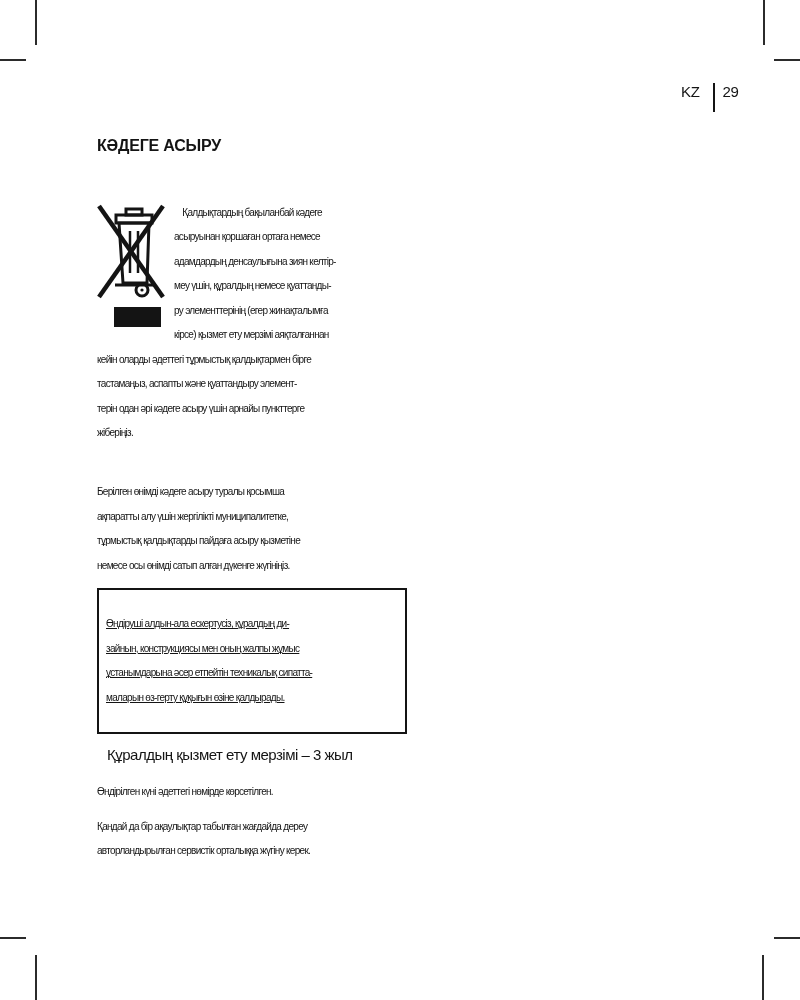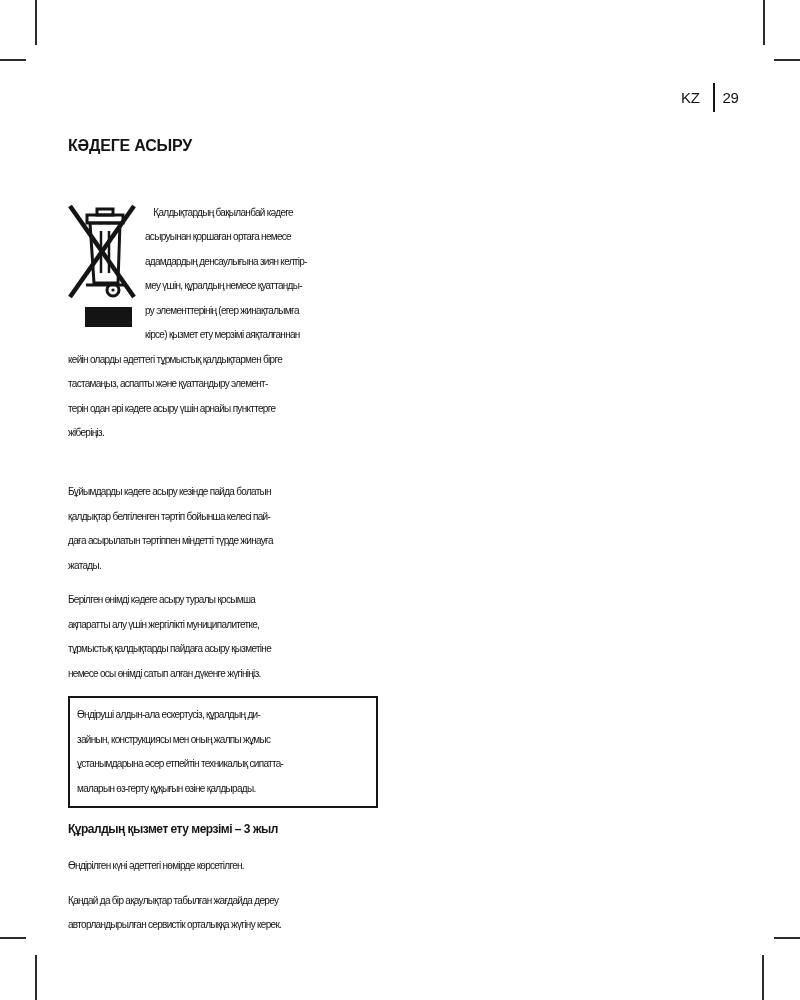--- a/index.html
+++ b/index.html
@@ -14,34 +14,34 @@
 
   
   .crop { position: absolute; background: #2b2b2b; }
   .crop.v { width: 2px; height: 45px; }
   .crop.h { width: 26px; height: 2px; }
 
   
   .page-header {
     position: absolute;
     left: 681px; top: 83px;
-    display: flex; align-items: center;
+    display: flex; align-items: flex-start;
     font-size: 15px; letter-spacing: -0.3px;
     color: #141414;
   }
   .page-header .divider {
     width: 2px; height: 29px;
     background: #141414;
     margin-left: 13px; margin-right: 8px;
   }
 
   
   .content {
     position: absolute;
-    left: 68px; top: 137px;
+    left: 97px; top: 137px;
     width: 345px;
   }
   .content h1 {
     font-size: 16px; font-weight: bold;
     letter-spacing: -0.2px;
     margin: 0 0 21px 0;
     line-height: 18px;
   }
   .para {
     font-size: 10px;
@@ -50,30 +50,31 @@
     white-space: pre;
     margin: 0 0 10px 0;
   }
   .weee-float {
     float: left;
     width: 68px; height: 146px;
     margin-right: 9px;
   }
   .notice-box {
     border: 2px solid #141414;
-    padding: 5px 7px;
+    padding: 22px 7px;
     margin: 2px 16px 12px 0;
     width: 292px;
+    text-decoration: underline;
   }
   .notice-box .para { margin: 0; }
   .content h2 {
-    font-size: 12px; font-weight: bold;
+    font-size: 15px; font-weight: normal;
     letter-spacing: -0.5px;
     line-height: 18px;
-    margin: 4px 0 16px 0;
+    margin: 4px 0 16px 10px;
   }
 </style>
 </head>
 <body>
 
 <div class="crop v" style="left:35px; top:0;"></div>
 <div class="crop h" style="left:0; top:59px;"></div>
 <div class="crop v" style="left:763px; top:0;"></div>
 <div class="crop h" style="left:774px; top:59px;"></div>
 <div class="crop h" style="left:0; top:937px;"></div>
@@ -118,24 +119,20 @@
 адамдардың денсаулығына зиян келтір-
 меу үшін, құралдың немесе қуаттанды-
 ру элементтерінің (егер жинақталымға
 кірсе) қызмет ету мерзімі аяқталғаннан
 кейін оларды әдеттегі тұрмыстық қалдықтармен бірге
 тастамаңыз, аспапты және қуаттандыру элемент-
 терін одан әрі кәдеге асыру үшін арнайы пункттерге
 жіберіңіз.</span>
   </div>
 
-  <div class="para">Бұйымдарды кәдеге асыру кезінде пайда болатын
-қалдықтар белгіленген тәртіп бойынша келесі пай-
-даға асырылатын тәртіппен міндетті түрде жинауға
-жатады.</div>
 
   <div class="para">Берілген өнімді кәдеге асыру туралы қосымша
 ақпаратты алу үшін жергілікті муниципалитетке,
 тұрмыстық қалдықтарды пайдаға асыру қызметіне
 немесе осы өнімді сатып алған дүкенге жүгініңіз.</div>
 
   <div class="notice-box">
     <div class="para">Өндіруші алдын-ала ескертусіз, құралдың ди-
 зайнын, конструкциясы мен оның жалпы жұмыс
 ұстанымдарына әсер етпейтін техникалық сипатта-

